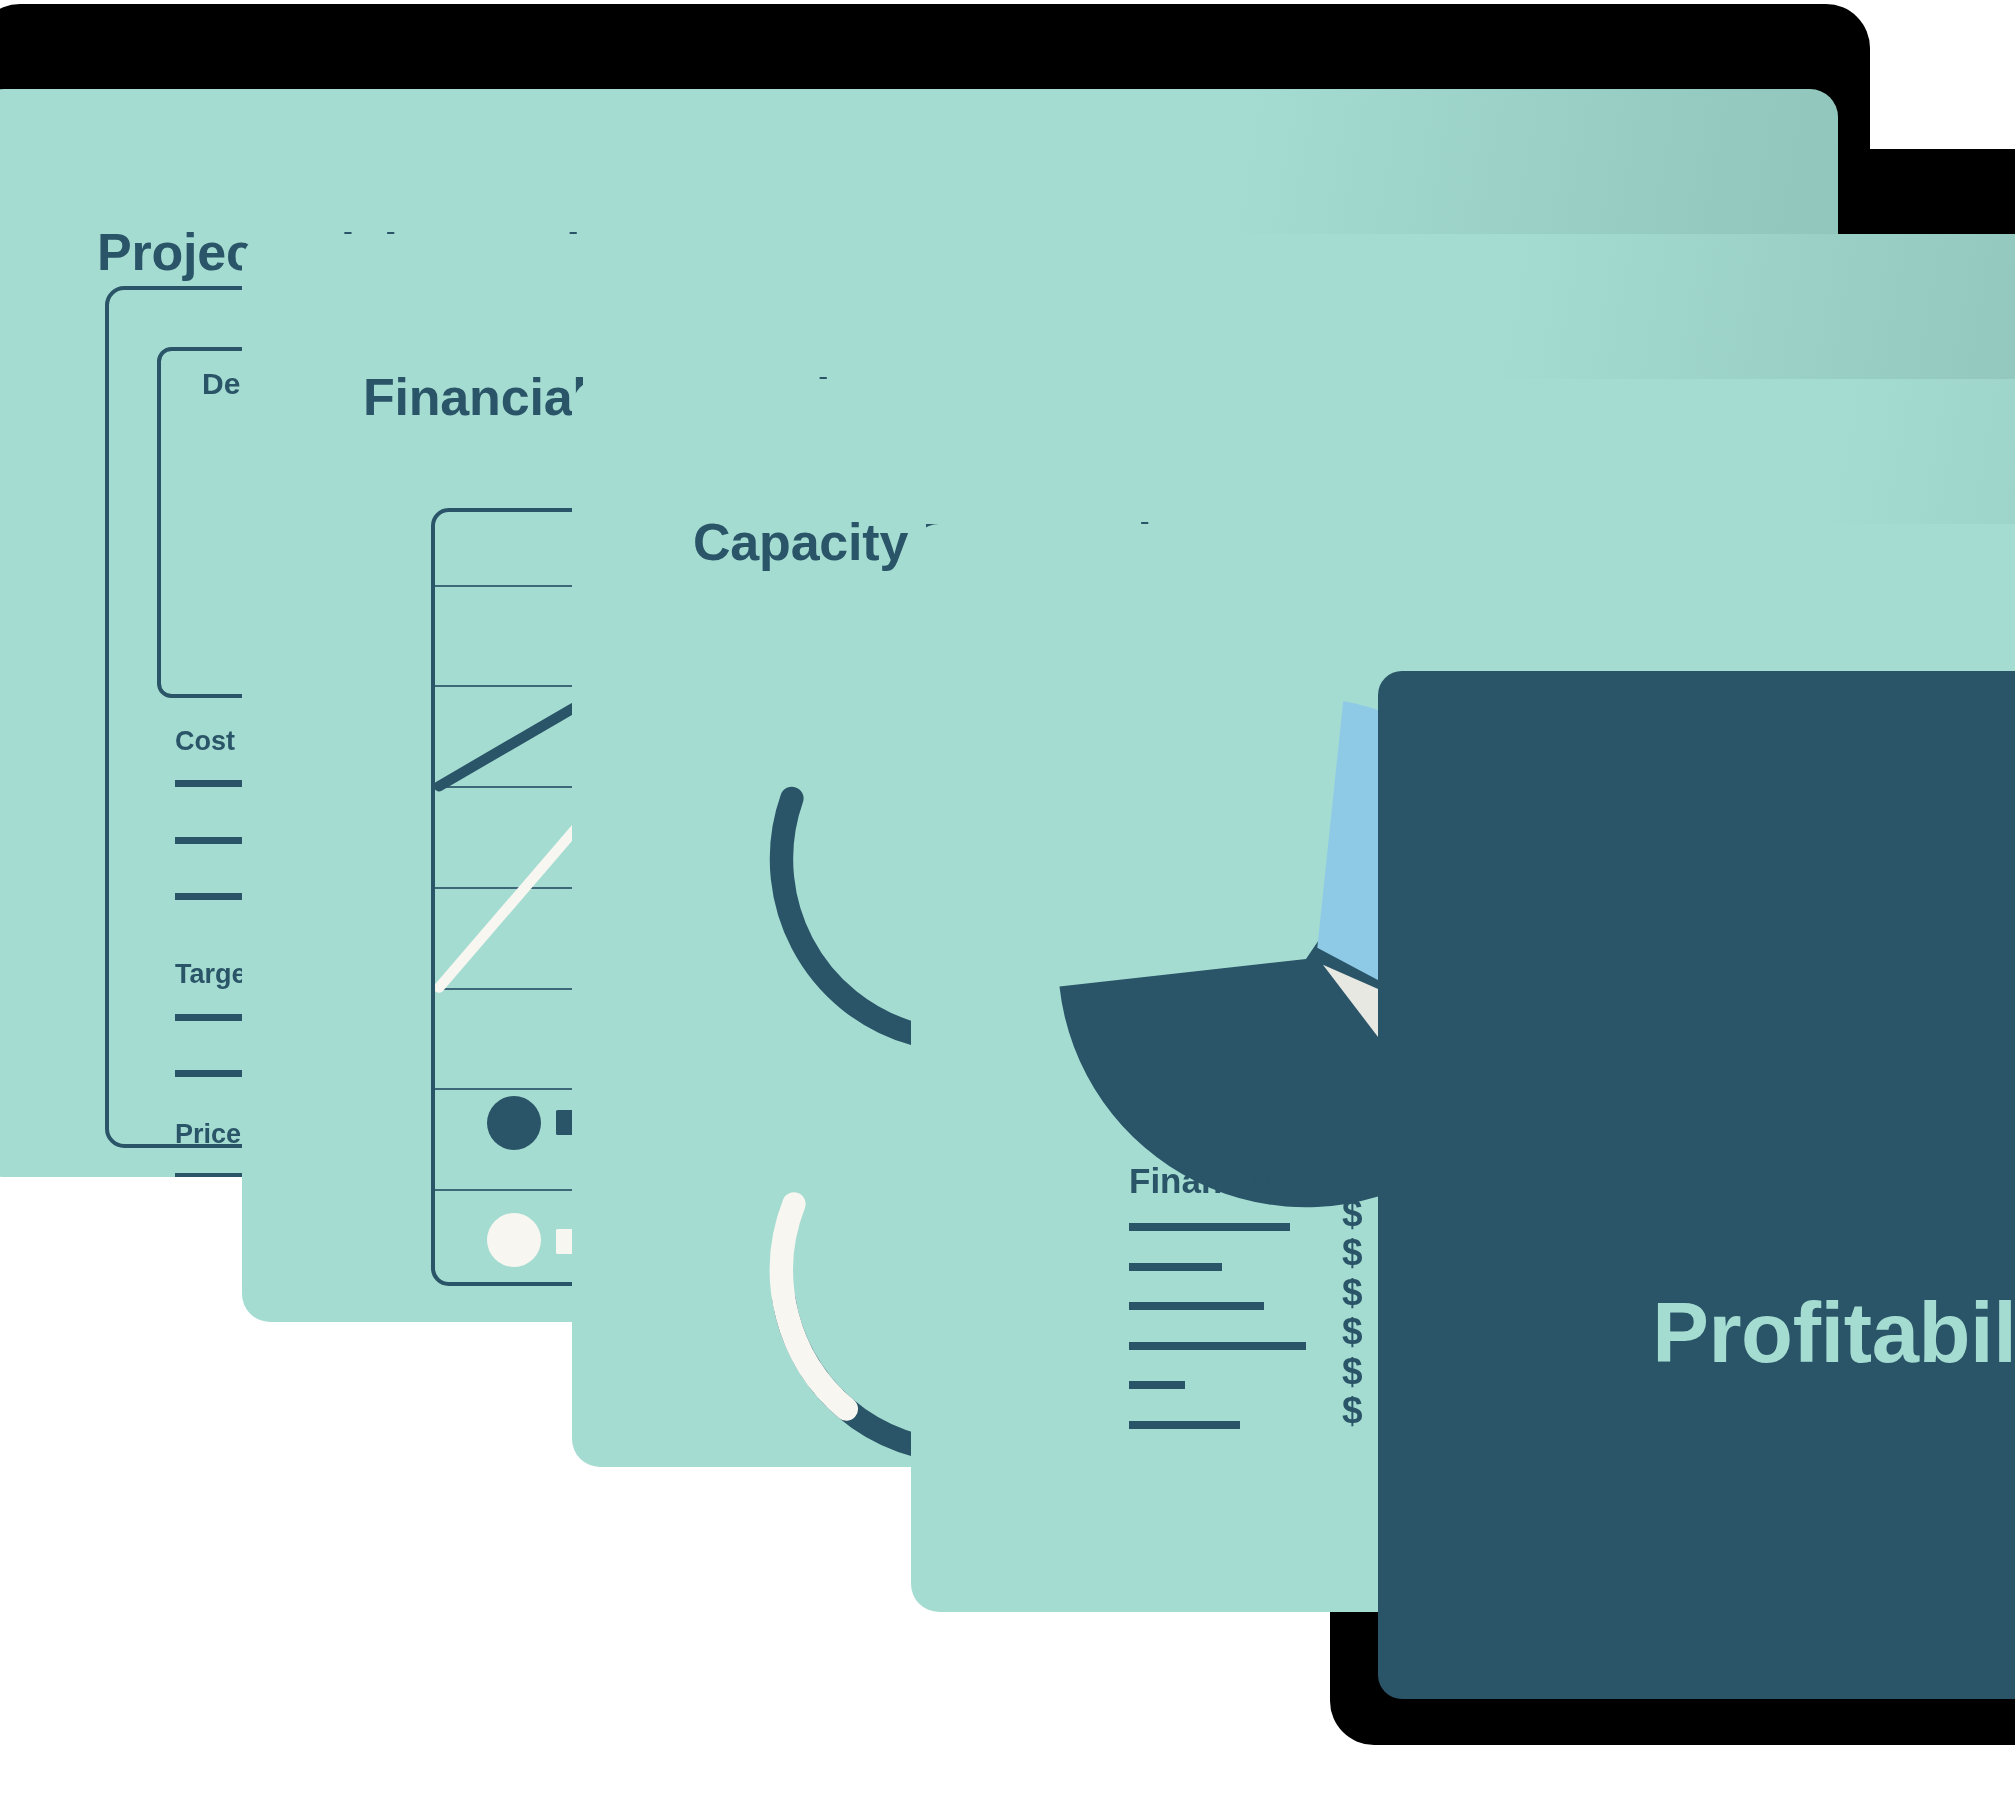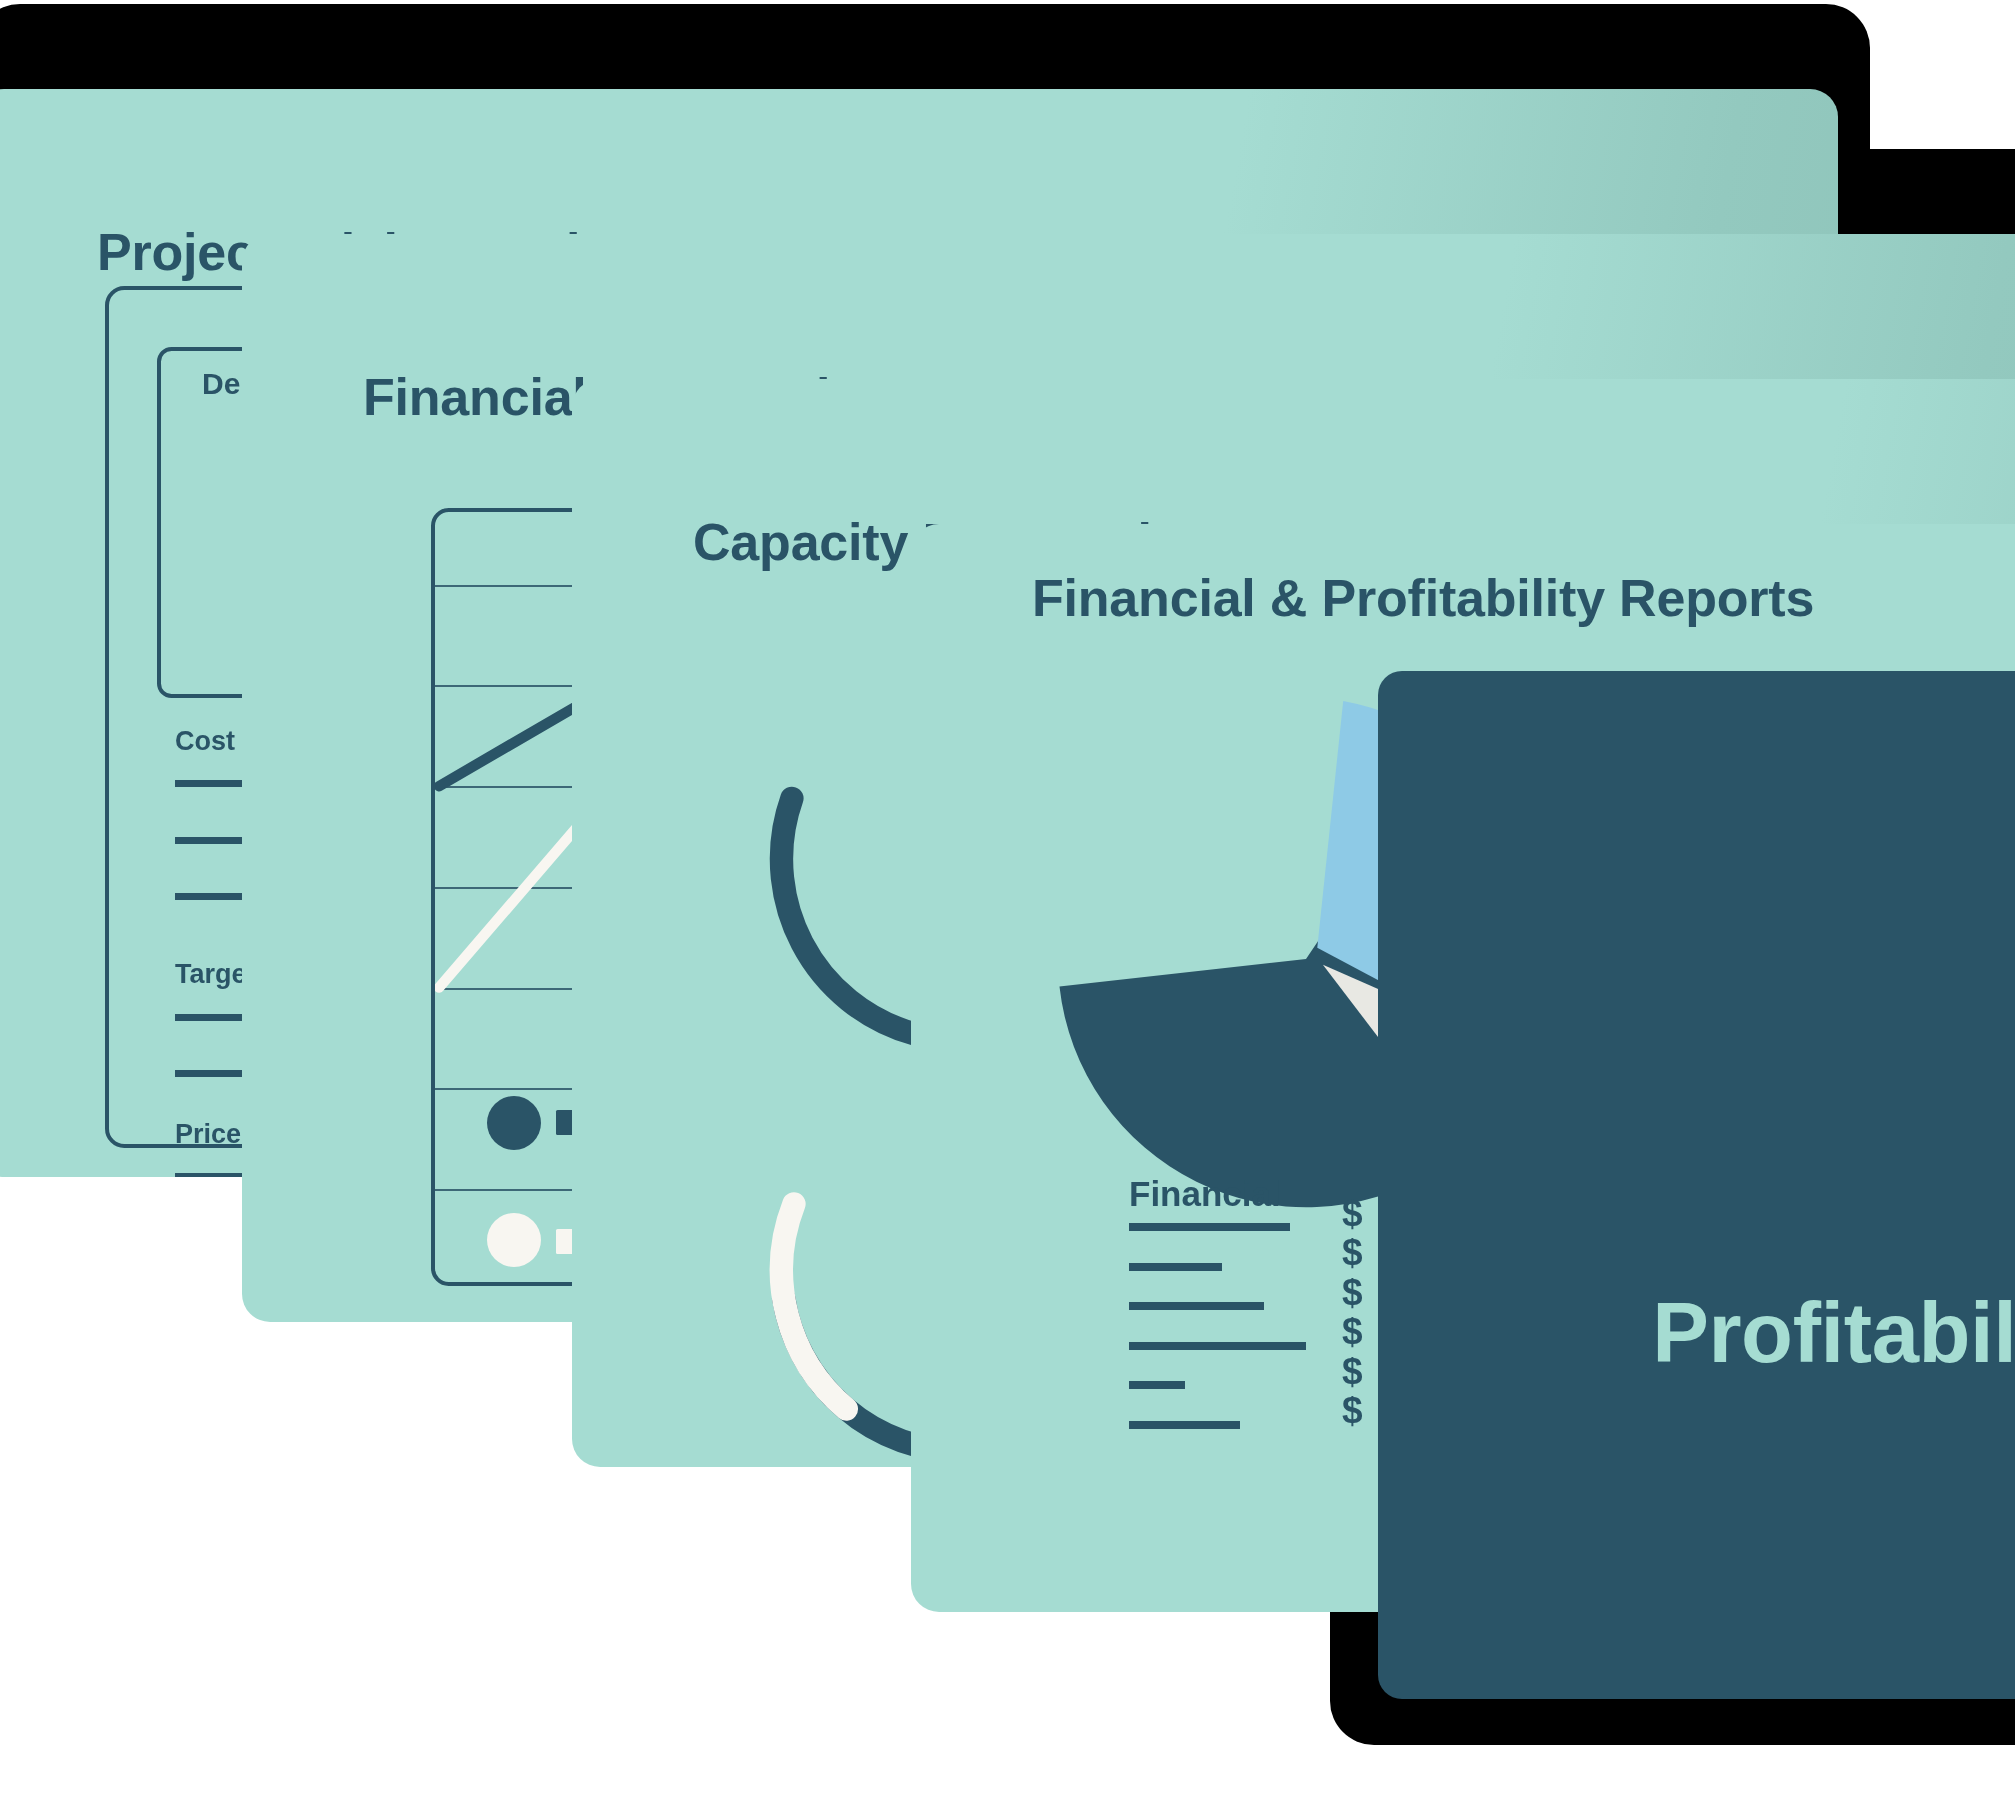--- a/index.html
+++ b/index.html
@@ -231,32 +231,31 @@
     </svg>
 
     <svg style="position:absolute; left:153px; top:653px;" width="476" height="476" viewBox="0 0 1180 1180">
       <circle cx="590" cy="590" r="450" fill="none" stroke="#2a5467" stroke-width="58" stroke-linecap="round" stroke-dasharray="2050 780" transform="rotate(-90 590 590)"></circle>
       <circle cx="590" cy="590" r="450" fill="none" stroke="#f8f6f1" stroke-width="58" stroke-linecap="round" stroke-dasharray="560 2270" transform="rotate(130 590 590)"></circle>
     </svg>
   </div>
 
   <div class="card light" style="left:911px; top:524px; width:1862px; height:1088px;">
 
-    <div class="card-title" style="left:121px; top:44px; font-size:52px;">Financial &amp; Profitability Reports</div>
 
     <svg style="position:absolute; left:113px; top:153px;" width="564" height="564" viewBox="0 0 100 100">
 
       <path d="M 50 50 L 50 6 A 44 44 0 1 1 16.5 78.5 Z" fill="#2a5467" transform="rotate(34 50 50)"></path>
 
       <path d="M 52 48 L 52 4 A 44 44 0 0 1 89.8 63.3 Z" fill="#8ecae6" transform="rotate(6 52 48)"></path>
 
       <path d="M 53 51 L 93.4 68.8 A 44 44 0 0 1 78.5 84.5 Z" fill="#e8e8e3"></path>
     </svg>
 
-    <div class="mini-label" style="left:218px; top:650px; font-size:35px;">Financial</div>
+    <div class="mini-label" style="left:218px; top:637px; font-size:35px;">Financial</div>
 
     <div class="rule" style="left:218px; top:699px; width:161px; height:8px;"></div>
     <div class="rule" style="left:218px; top:739px; width:93px; height:8px;"></div>
     <div class="rule" style="left:218px; top:778px; width:135px; height:8px;"></div>
     <div class="rule" style="left:218px; top:818px; width:177px; height:8px;"></div>
     <div class="rule" style="left:218px; top:857px; width:56px; height:8px;"></div>
     <div class="rule" style="left:218px; top:897px; width:111px; height:8px;"></div>
 
     <div class="dollar-row" style="left:431px; top:669px; font-size:37px;">$</div>
     <div class="dollar-row" style="left:431px; top:708px; font-size:37px;">$</div>

